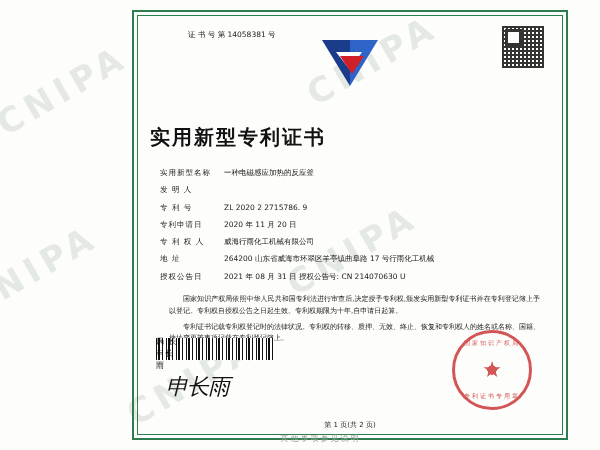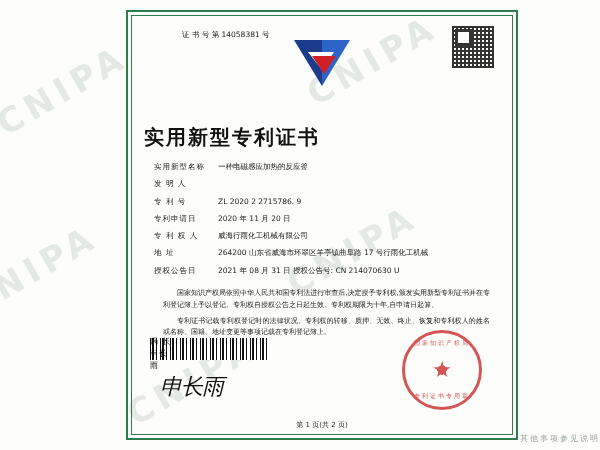--- a/index.html
+++ b/index.html
@@ -29,22 +29,22 @@
   }
   .wm1{left:-10px;top:70px;}
   .wm2{left:300px;top:40px;}
   .wm3{left:-40px;top:250px;}
   .wm4{left:280px;top:230px;}
   .wm5{left:120px;top:360px;}
 
   
   .cert{
     position:absolute;
-    left:126px;top:10px;
-    width:392px;height:430px;
+    left:132px;top:10px;
+    width:436px;height:430px;
     border:2px solid #2e7d4f;
     background:transparent;
     box-sizing:border-box;
   }
   .cert:before{
     content:"";
     position:absolute;
     left:3px;top:3px;right:3px;bottom:3px;
     border:1px solid #2e7d4f;
   }
@@ -86,21 +86,21 @@
   .emblem svg{display:block;}
   .title{
     font-size:20px;
     font-weight:bold;
     color:#111;
     margin-top:84px;
     letter-spacing:2px;
     font-family:"DejaVu Sans","Liberation Sans",sans-serif;
   }
   .fields{
-    margin-top:10px;
+    margin-top:16px;
     padding-left:10px;
     padding-right:6px;
   }
   .row{
     display:flex;
     font-size:7.5px;
     color:#1a1a1a;
     line-height:1.5;
     margin-bottom:6px;
   }
@@ -186,21 +186,21 @@
   .page-no{
     position:absolute;
     left:0;right:0;bottom:8px;
     text-align:center;
     font-size:7px;
     color:#222;
   }
   .footer{
     position:absolute;
     left:0;right:0;bottom:6px;
-    text-align:right;
+    text-align:center;
     font-size:8px;
     color:#9aa59a;
     letter-spacing:2px;
     margin-left:41px;
   }
 </style>
 </head>
 <body>
 
 <div class="page">

